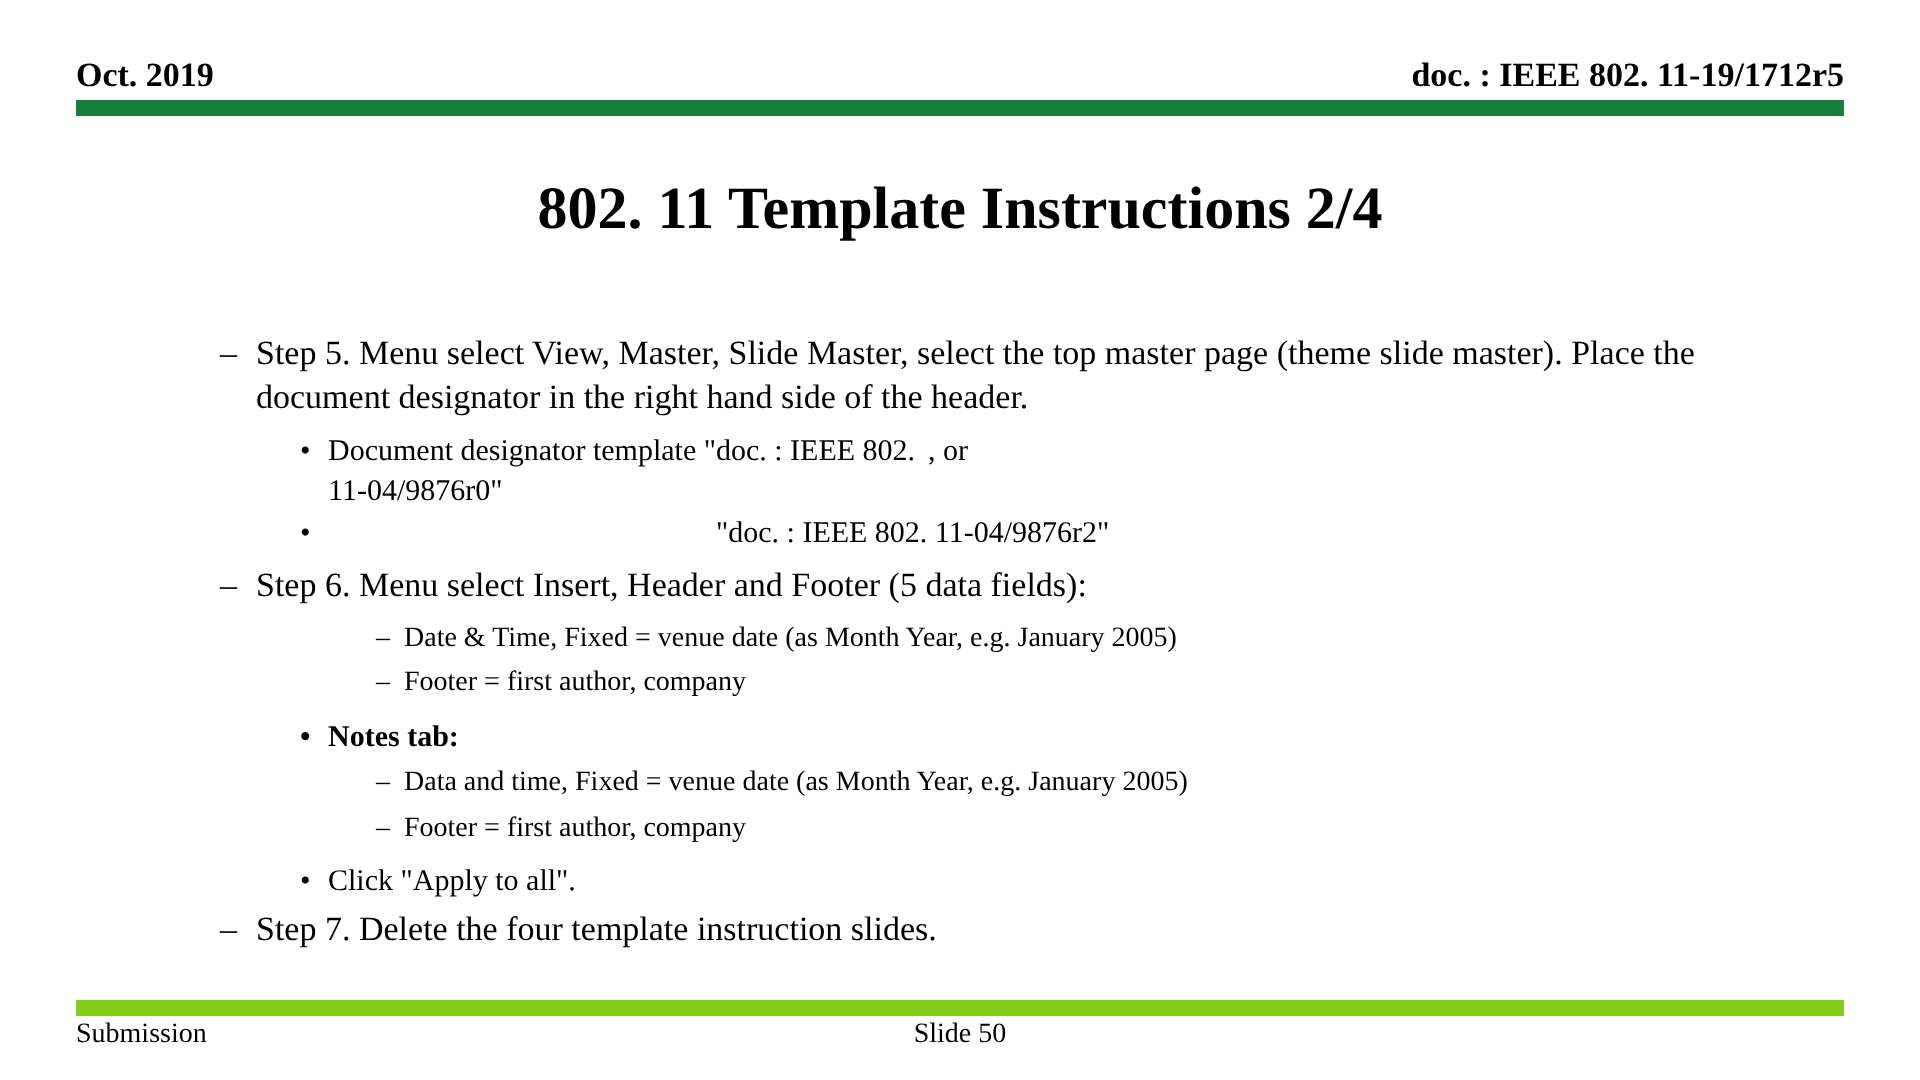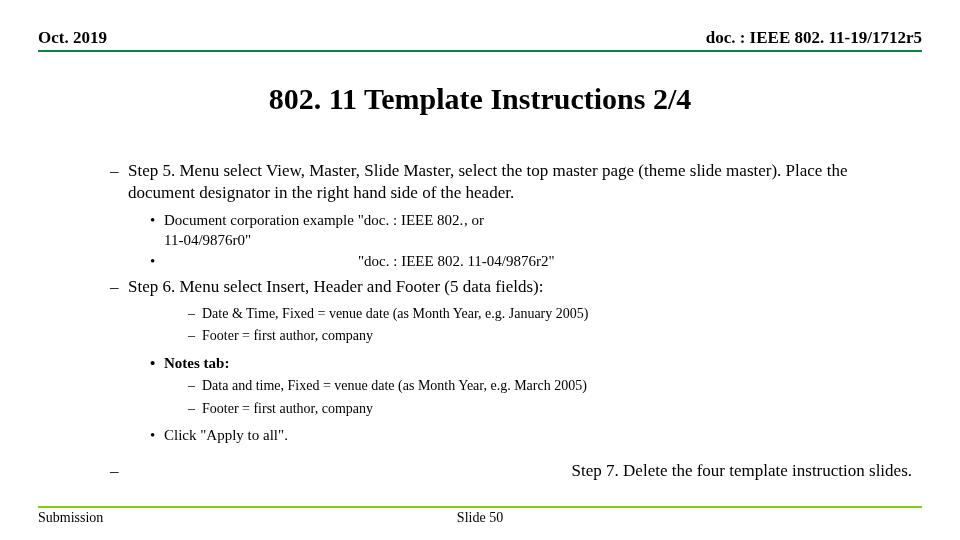--- a/index.html
+++ b/index.html
@@ -10,21 +10,21 @@
     font-family: "Times New Roman", Times, serif;
     color: #000;
     position: relative;
     padding: 28px 38px 18px 38px;
   }
   .header-row {
     display: flex;
     justify-content: space-between;
     font-weight: bold;
     font-size: 17px;
-    border-bottom: 2px solid #15803d;
+    border-bottom: 8px solid #15803d;
     padding-bottom: 2px;
   }
   .title {
     text-align: center;
     font-weight: bold;
     font-size: 30px;
     margin-top: 30px;
     margin-bottom: 44px;
   }
   .content {
@@ -80,21 +80,21 @@
   }
   .doc-ex {
     display: flex;
   }
   .doc-ex-label { width: 300px; }
   .footer-row {
     position: absolute;
     left: 38px;
     right: 38px;
     bottom: 14px;
-    border-top: 2px solid #84cc16;
+    border-top: 8px solid #84cc16;
     display: flex;
     justify-content: space-between;
     font-size: 14px;
     padding-top: 2px;
   }
   .footer-center {
     position: absolute;
     left: 50%;
     transform: translateX(-50%);
   }
@@ -108,39 +108,39 @@
 </div>
 
 <div class="title">802. 11 Template Instructions 2/4</div>
 
 <div class="content">
 
   <div class="dash-l1">Step 5. Menu select View, Master, Slide Master, select the top master page (theme slide master).  Place the document designator in the right hand side of the header.</div>
 
   <div class="dot-l2 doc-ex">
     <span class="doc-ex-label">
-      <span>Document corporation example</span>&nbsp;<span>"doc. : IEEE 802. 11-04/9876r0"</span>
+      <span>Document designator template</span>&nbsp;<span>"doc. : IEEE 802. 11-04/9876r0"</span>
     </span>
     <span>, or</span>
   </div>
   <div class="dot-l2b" style="padding-left:248px;">
     <span>"doc. : IEEE 802. 11-04/9876r2"</span>
   </div>
 
   <div class="dash-l1" style="margin-top:4px;">Step 6. Menu select Insert, Header and Footer (5 data fields):</div>
 
   <div class="dash-l3">Date &amp; Time, Fixed =  venue date (as Month Year, e.g. January 2005)</div>
   <div class="dash-l3">Footer = first author, company</div>
 
   <div class="dot-l2" style="margin-top:8px;font-weight:bold;">Notes tab:</div>
-  <div class="dash-l3">Data and time, Fixed = venue date (as Month Year, e.g. March 2005)</div>
+  <div class="dash-l3">Data and time, Fixed = venue date (as Month Year, e.g. January 2005)</div>
   <div class="dash-l3">Footer = first author, company</div>
 
   <div class="dot-l2" style="margin-top:8px;">Click "Apply to all".</div>
 
-  <div class="dash-l1" style="margin-top:14px;text-align:right;">Step 7. Delete the four template instruction slides.</div>
+  <div class="dash-l1" style="margin-top:2px;">Step 7. Delete the four template instruction slides.</div>
 
 </div>
 
 <div class="footer-row">
   <span>Submission</span>
   <span class="footer-center">Slide 50</span>
 </div>
 
 </body></html>

